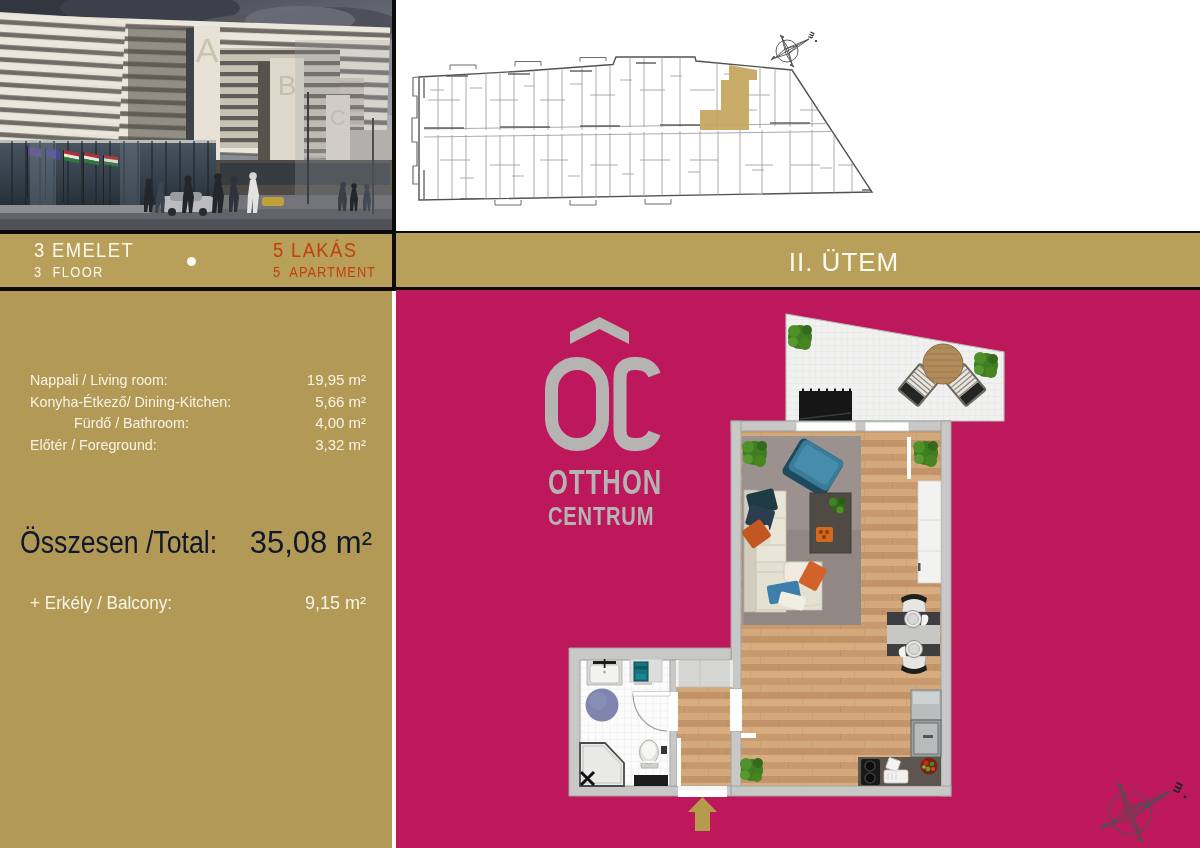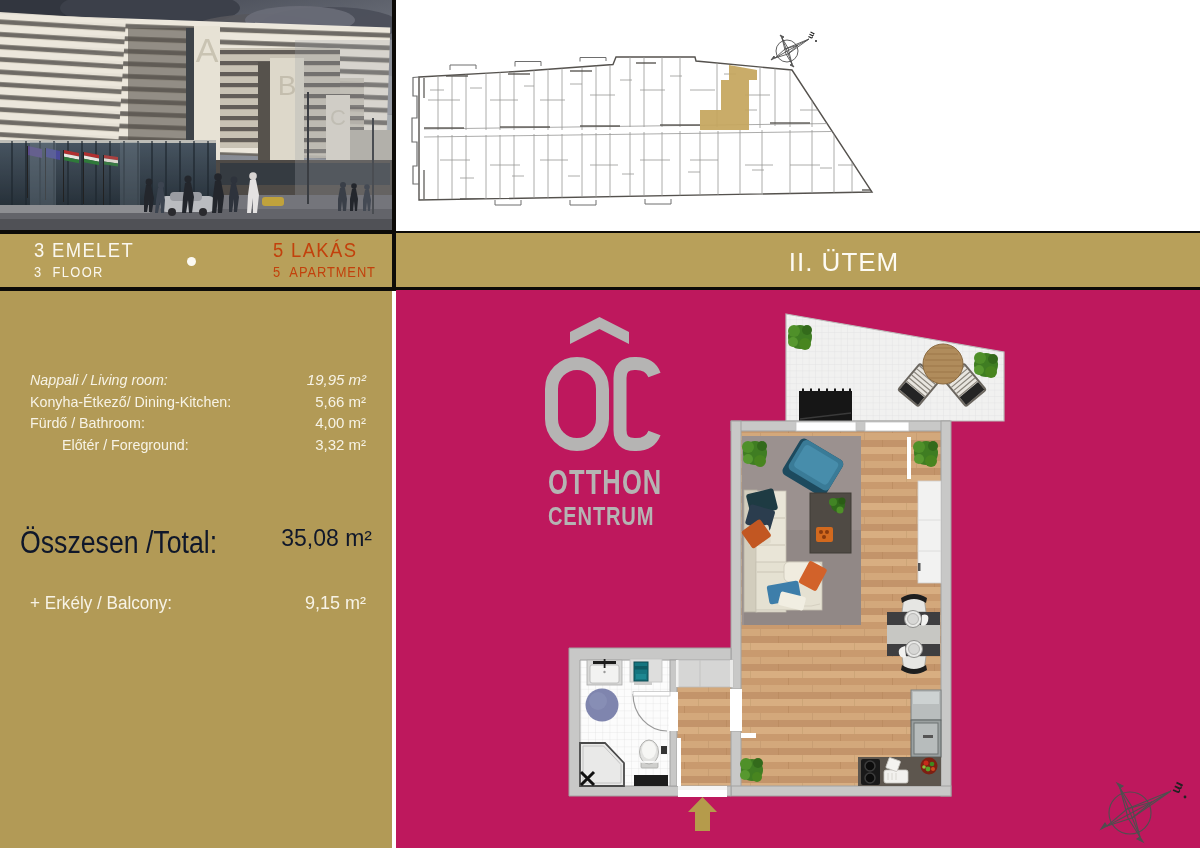--- a/index.html
+++ b/index.html
@@ -168,29 +168,29 @@
 <div class="abs" style="left:245px;top:239px;color:#c2410c;margin-left:28px;">
   <div style="font-size:20px;letter-spacing:1.5px;transform:scaleX(0.92);transform-origin:0 0;">5 LAKÁS</div>
   <div style="font-size:14px;letter-spacing:1px;transform:scaleX(0.92);transform-origin:0 0;margin-top:2px;">5&nbsp; APARTMENT</div>
 </div>
 
 <div class="abs" style="left:0;top:287px;width:392px;height:4px;background:#0d0b08;"></div>
 
 <div class="abs" style="left:0;top:291px;width:392px;height:557px;background:#b29a56;"></div>
 
 <div class="abs" style="left:30px;top:371px;width:336px;color:#f7f3e6;font-size:15px;">
-  <div style="height:21.5px;position:relative;font-style:italic;"><span style="display:inline-block;transform:scaleX(0.95);transform-origin:0 0;">Nappali / Living room:</span><span style="position:absolute;right:0;">19,95 m²</span></div>
+  <div style="height:21.5px;position:relative;"><span style="display:inline-block;transform:scaleX(0.95);transform-origin:0 0;">Nappali / Living room:</span><span style="position:absolute;right:0;">19,95 m²</span></div>
   <div style="height:21.5px;position:relative;"><span style="display:inline-block;transform:scaleX(0.95);transform-origin:0 0;">Konyha-Étkező/ Dining-Kitchen:</span><span style="position:absolute;right:0;">5,66 m²</span></div>
-  <div style="height:21.5px;position:relative;"><span style="display:inline-block;transform:scaleX(0.95);transform-origin:0 0;">Fürdő / Bathroom:</span><span style="position:absolute;right:0;">4,00 m²</span></div>
-  <div style="height:21.5px;position:relative;margin-left:32px;"><span style="display:inline-block;transform:scaleX(0.95);transform-origin:0 0;">Előtér / Foreground:</span><span style="position:absolute;right:0;">3,32 m²</span></div>
+  <div style="height:21.5px;position:relative;margin-left:44px;"><span style="display:inline-block;transform:scaleX(0.95);transform-origin:0 0;">Fürdő / Bathroom:</span><span style="position:absolute;right:0;">4,00 m²</span></div>
+  <div style="height:21.5px;position:relative;"><span style="display:inline-block;transform:scaleX(0.95);transform-origin:0 0;">Előtér / Foreground:</span><span style="position:absolute;right:0;">3,32 m²</span></div>
 </div>
 
 <div class="abs" style="left:20px;top:525px;width:352px;color:#0f172a;">
   <span style="font-size:31px;display:inline-block;transform:scaleX(0.86);transform-origin:0 0;">Összesen /Total:</span>
-  <span style="font-size:23px;position:absolute;right:0;top:0;display:inline-block;">35,08 m²</span>
+  <span style="font-size:31px;position:absolute;right:0;top:0;display:inline-block;">35,08 m²</span>
 </div>
 
 <div class="abs" style="left:30px;top:593px;width:336px;color:#f7f3e6;font-size:18px;">
   <span style="display:inline-block;transform:scaleX(0.95);transform-origin:0 0;">+ Erkély / Balcony:</span>
   <span style="position:absolute;right:0;">9,15 m²</span>
 </div>
 
 <div class="abs" style="left:396px;top:0;width:804px;height:231px;background:#ffffff;" id="overview">
 <svg width="804" height="231" viewBox="396 0 804 231" xmlns="http://www.w3.org/2000/svg">
 <defs>

